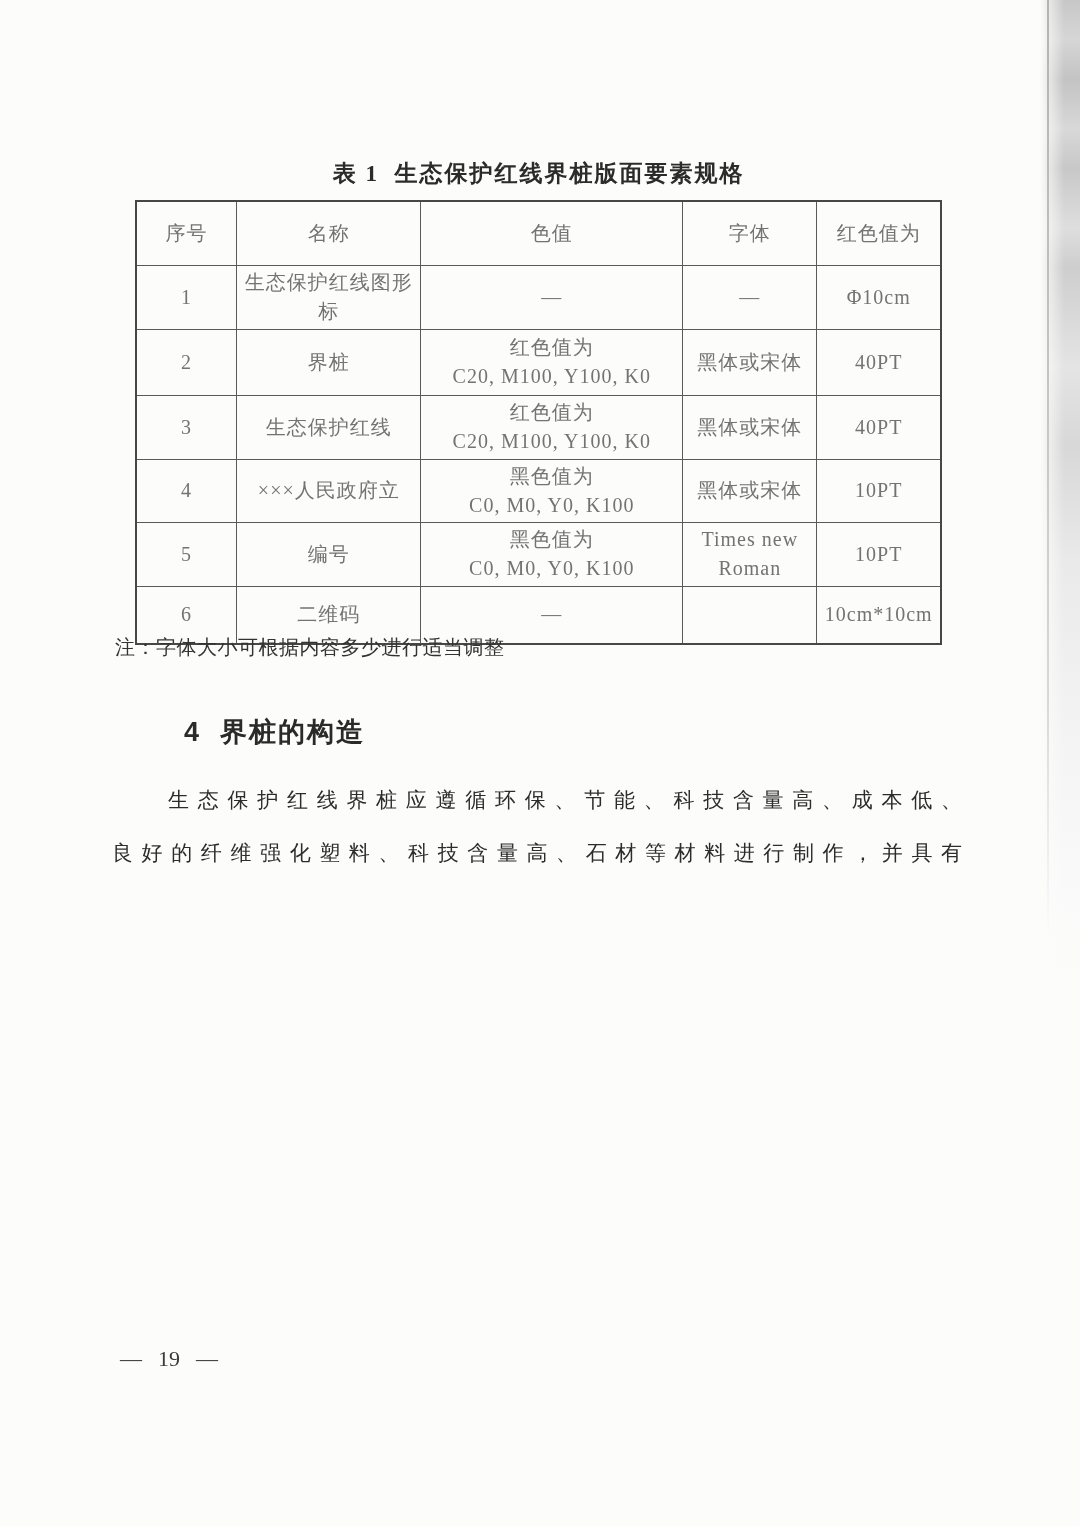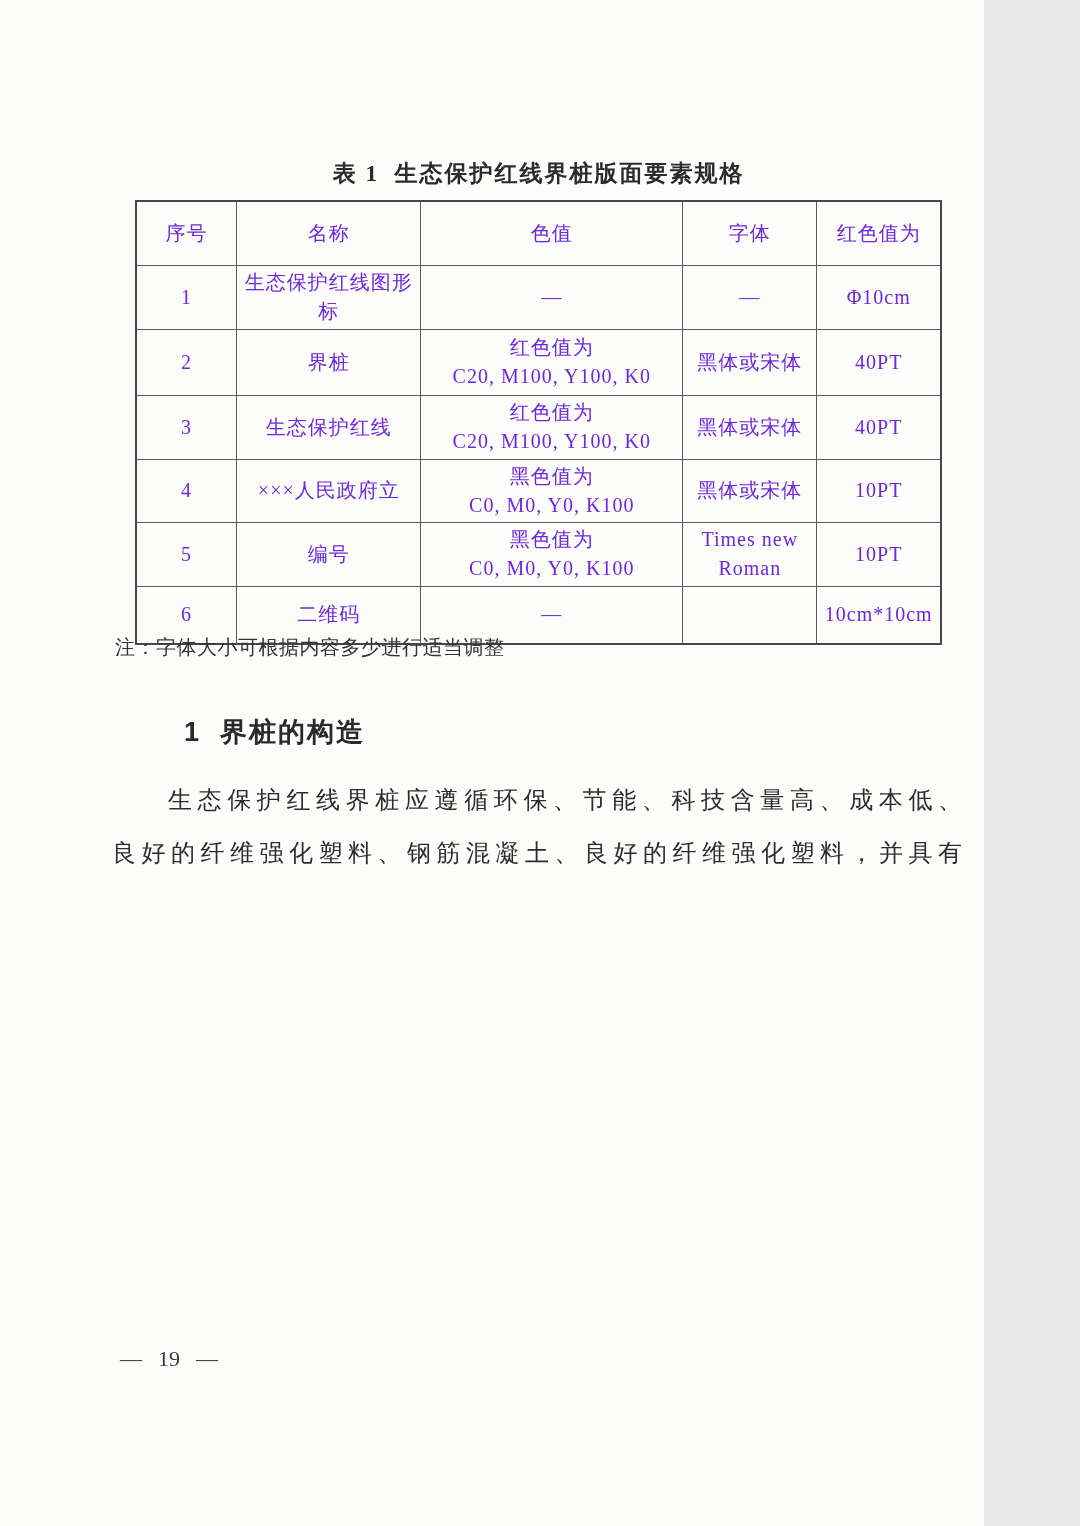--- a/index.html
+++ b/index.html
@@ -1,19 +1,19 @@
 <!DOCTYPE html>
 <html><head>
 <meta charset="utf-8">
 <style>
   * { margin: 0; padding: 0; box-sizing: border-box; }
   html, body { background: #e9e9e9; }
   .page {
     position: relative;
-    width: 984px;
+    width: 1080px;
     height: 1526px;
     background: #fcfcfb;
     overflow: hidden;
     font-family: "Liberation Serif", "DejaVu Serif", serif;
     color: #2e2e2e;
   }
   
   .scan-strip {
     position: absolute;
     left: 1040px; top: 0; width: 40px; height: 990px;
@@ -47,21 +47,21 @@
   }
   table.spec-table td, table.spec-table th {
     border: 1px solid #5a5a5a;
     text-align: center;
     vertical-align: middle;
     font-size: 20px;
     font-weight: normal;
     white-space: pre-line;
     line-height: 1.45;
     letter-spacing: 1px;
-    color: #6d28d9;
+    color: #737373;
     padding: 2px 4px;
   }
   table.spec-table { border: 2px solid #474747; }
   table.spec-table thead tr { height: 64px; }
   table.spec-table tbody tr:nth-child(1) { height: 64px; }
   table.spec-table tbody tr:nth-child(2) { height: 66px; }
   table.spec-table tbody tr:nth-child(3) { height: 64px; }
   table.spec-table tbody tr:nth-child(4) { height: 62px; }
   table.spec-table tbody tr:nth-child(5) { height: 64px; }
   table.spec-table tbody tr:nth-child(6) { height: 58px; }
@@ -83,21 +83,21 @@
     font-family: "Liberation Sans", "DejaVu Sans", sans-serif;
     font-size: 27px;
     font-weight: bold;
     letter-spacing: 2px;
     white-space: pre;
     color: #2a2a2a;
   }
   .body-para {
     position: absolute;
     left: 112px; top: 774px; width: 853px;
-    font-size: 24px;
+    font-size: 21px;
     color: #2c2c2c;
   }
   .para-line {
     text-align: justify;
     text-align-last: justify;
     letter-spacing: 3px;
     line-height: 53px;
     height: 53px;
   }
   .para-line.first { text-indent: 56px; }
@@ -185,25 +185,25 @@
         <td>二维码</td>
         <td>—</td>
         <td></td>
         <td>10cm*10cm</td>
       </tr>
     </tbody>
   </table>
 
   <div class="note">注：字体大小可根据内容多少进行适当调整</div>
 
-  <div class="section-heading">1  界桩的构造</div>
+  <div class="section-heading">4  界桩的构造</div>
 
   <div class="body-para">
     <div class="para-line first">生态保护红线界桩应遵循环保、节能、科技含量高、成本低、</div>
-    <div class="para-line">良好的纤维强化塑料、钢筋混凝土、良好的纤维强化塑料，并具有</div>
+    <div class="para-line">良好的纤维强化塑料、科技含量高、石材等材料进行制作，并具有</div>
   </div>
 
   <div class="page-number">
     <span>—</span>
     <span>19</span>
     <span>—</span>
   </div>
 
 </div>
 

